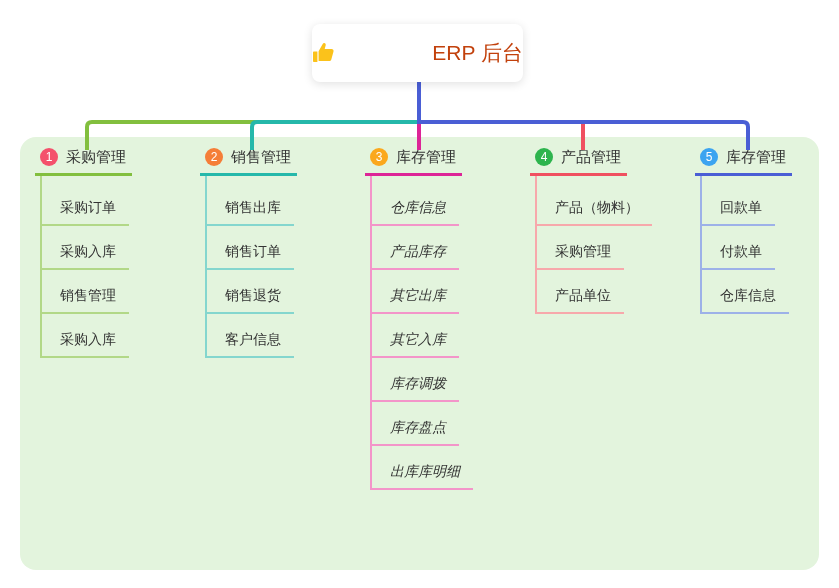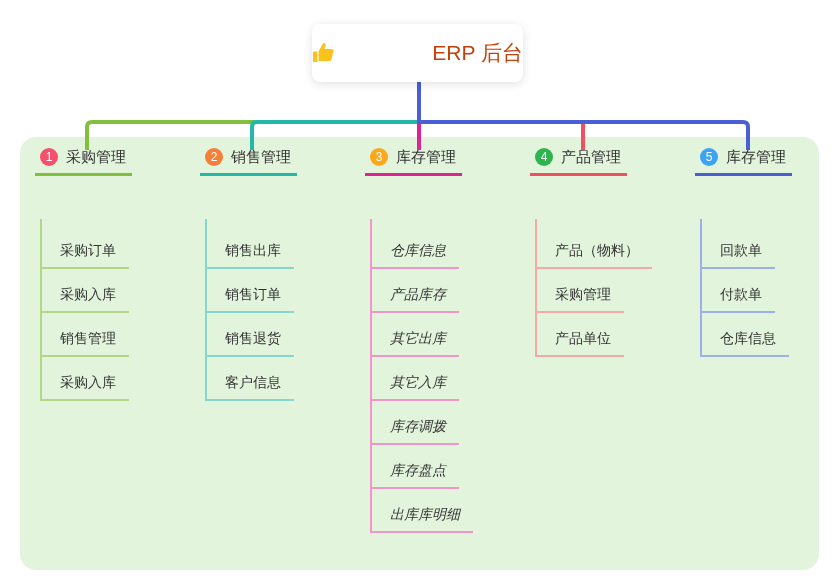--- a/index.html
+++ b/index.html
@@ -75,21 +75,21 @@
     height: 44px;
     display: flex;
     align-items: flex-end;
     padding: 0 13px 7px 18px;
     font-size: 14px;
     border-bottom: 2px solid #000;
     white-space: nowrap;
     width: fit-content;
     cursor: default;
   }
-  .branch-item:first-child { height: 50px; margin-top: 43px; }
+  .branch-item:first-child { height: 50px; }
   
   .b1 .branch-header { border-color: #82bf3e; }
   .b1 .branch-items, .b1 .branch-item { border-color: #b2d887; }
   .b1 .badge { background: #f4516c; }
   .b2 .branch-header { border-color: #25b8aa; }
   .b2 .branch-items, .b2 .branch-item { border-color: #84d6ce; }
   .b2 .badge { background: #f57e38; }
   .b3 .branch-header { border-color: #dd2497; }
   .b3 .branch-items, .b3 .branch-item { border-color: #f395c9; font-style: italic; }
   .b3 .badge { background: #fba81d; }

